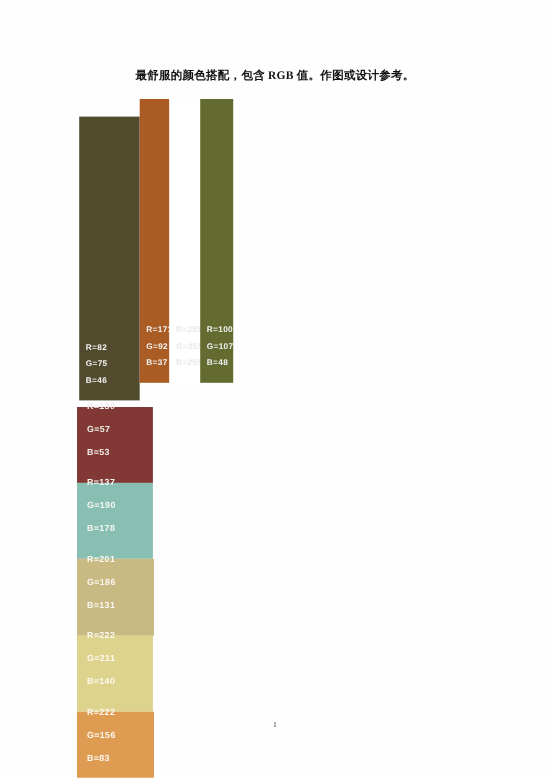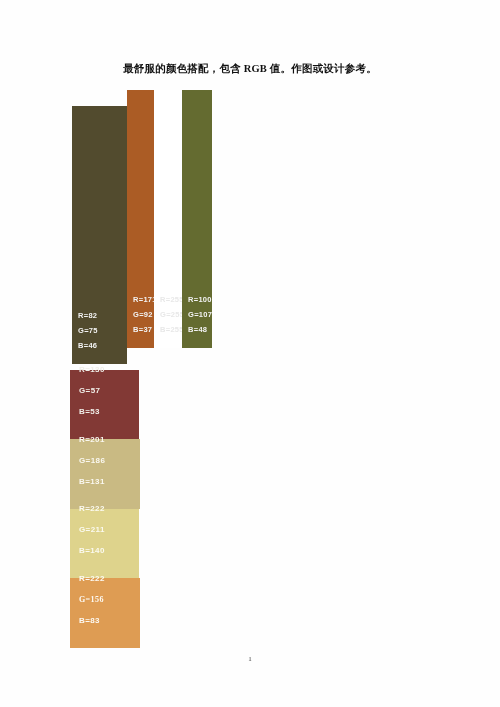--- a/index.html
+++ b/index.html
@@ -159,38 +159,45 @@
     </div>
 
   <div class="palette-row" id="palette-row-bottom">
       <div class="swatch" style="background: rgb(130, 57, 53); flex: 0 0 69px; width: 69px;">
         <div class="swatch-labels">
           <div class="swatch-label" style="color: rgb(240, 238, 232);">R=130</div>
           <div class="swatch-label" style="color: rgb(240, 238, 232);">G=57</div>
           <div class="swatch-label" style="color: rgb(240, 238, 232);">B=53</div>
         </div>
       </div>
+      <div class="swatch" style="background: rgb(137, 190, 178); flex: 0 0 69px; width: 69px;">
+        <div class="swatch-labels">
+          <div class="swatch-label" style="color: rgb(247, 247, 242);">R=137</div>
+          <div class="swatch-label" style="color: rgb(247, 247, 242);">G=190</div>
+          <div class="swatch-label" style="color: rgb(247, 247, 242);">B=178</div>
+        </div>
+      </div>
       <div class="swatch" style="background: rgb(201, 186, 131); flex: 0 0 70px; width: 70px;">
         <div class="swatch-labels">
           <div class="swatch-label" style="color: rgb(250, 248, 240);">R=201</div>
           <div class="swatch-label" style="color: rgb(250, 248, 240);">G=186</div>
           <div class="swatch-label" style="color: rgb(250, 248, 240);">B=131</div>
         </div>
       </div>
       <div class="swatch" style="background: rgb(222, 211, 140); flex: 0 0 69px; width: 69px;">
         <div class="swatch-labels">
           <div class="swatch-label" style="color: rgb(251, 250, 240);">R=222</div>
           <div class="swatch-label" style="color: rgb(251, 250, 240);">G=211</div>
           <div class="swatch-label" style="color: rgb(251, 250, 240);">B=140</div>
         </div>
       </div>
       <div class="swatch" style="background: rgb(222, 156, 83); flex: 0 0 70px; width: 70px;">
         <div class="swatch-labels">
           <div class="swatch-label" style="color: rgb(253, 249, 242);">R=222</div>
-          <div class="swatch-label" style="color: rgb(253, 249, 242); font-family: Liberation Serif, serif;">G=156</div>
+          <div class="swatch-label" style="color: rgb(253, 249, 242);">G=156</div>
           <div class="swatch-label" style="color: rgb(253, 249, 242);">B=83</div>
         </div>
       </div>
     </div>
 
   <div id="page-number">1</div>
 
 </div>
 
 </body></html>

